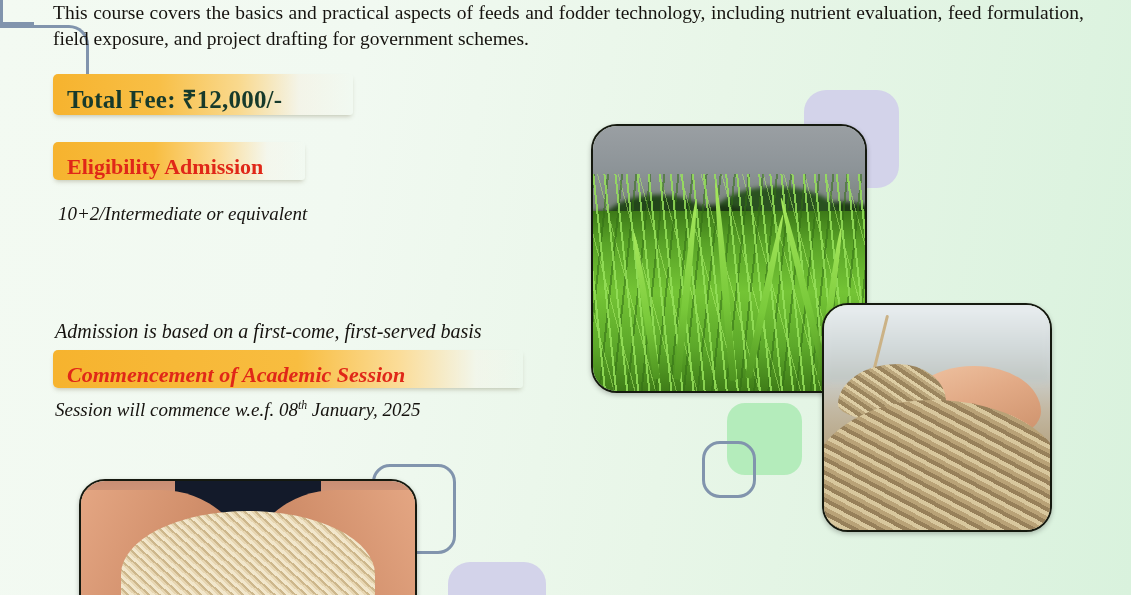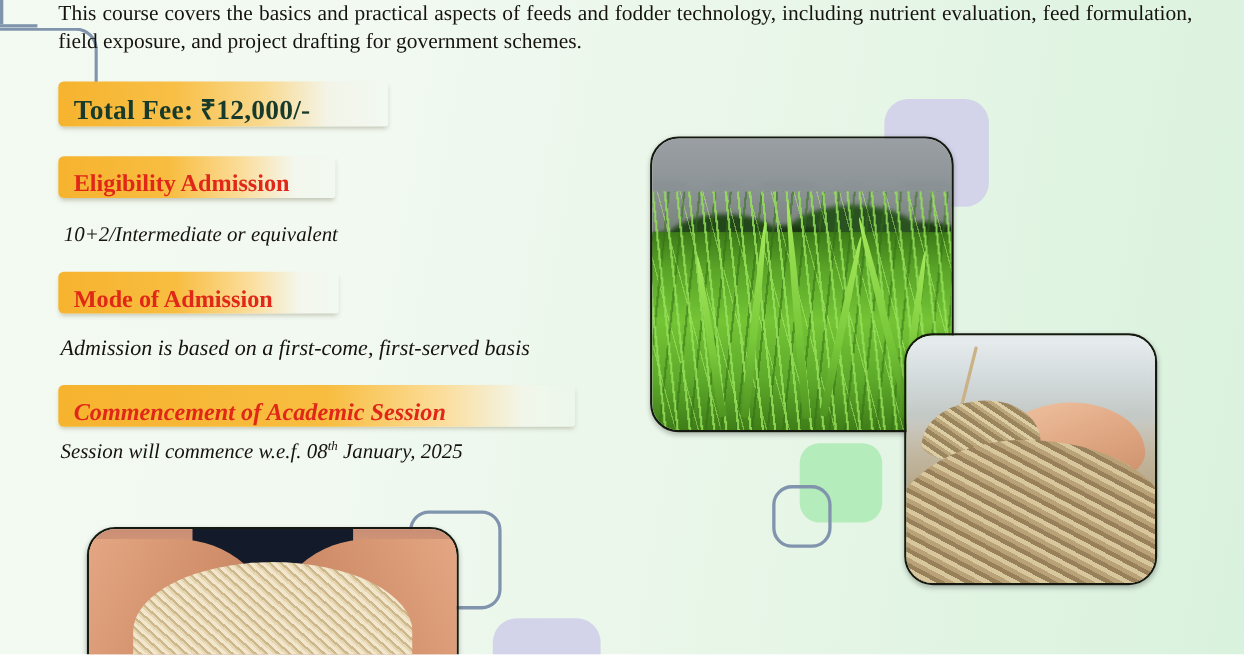--- a/index.html
+++ b/index.html
@@ -201,21 +201,21 @@
   .bar-comm .bar-inner { font-size: 22px; color: #e02718; font-style: italic; }
 
   .body-line {
     position: absolute;
     font-size: 19px;
     color: #16130f;
     white-space: nowrap;
     font-style: italic;
   }
   .line-elig { left: 58px; top: 203px; }
-  .line-mode { left: 55px; top: 306px; font-size: 20px; }
+  .line-mode { left: 55px; top: 320px; font-size: 20px; }
   .line-comm { left: 55px; top: 399px; font-size: 19px; }
   .sup { font-size: 0.62em; vertical-align: super; margin-top: 44px; }
 </style>
 </head>
 <body>
 
 <div id="poster">
 
   <div class="shape shape-lavender" style="left:804px; top:90px; width:95px; height:98px;"></div>
 
@@ -271,23 +271,20 @@
 
   <div class="bar bar-fee">
     <span class="bar-inner">Total Fee: ₹12,000/-</span>
   </div>
 
   <div class="bar bar-elig">
     <span class="bar-inner">Eligibility Admission</span>
   </div>
   <div class="body-line line-elig">10+2/Intermediate or equivalent</div>
 
-  <div class="bar bar-mode">
-    <span class="bar-inner">Mode of Admission</span>
-  </div>
   <div class="body-line line-mode">Admission is based on a first-come, first-served basis</div>
 
   <div class="bar bar-comm">
     <span class="bar-inner">Commencement of Academic Session</span>
   </div>
   <div class="body-line line-comm"><span>Session will commence w.e.f. 08</span><span class="sup">th</span><span> January, 2025</span></div>
 
 </div>
 
 </body></html>

